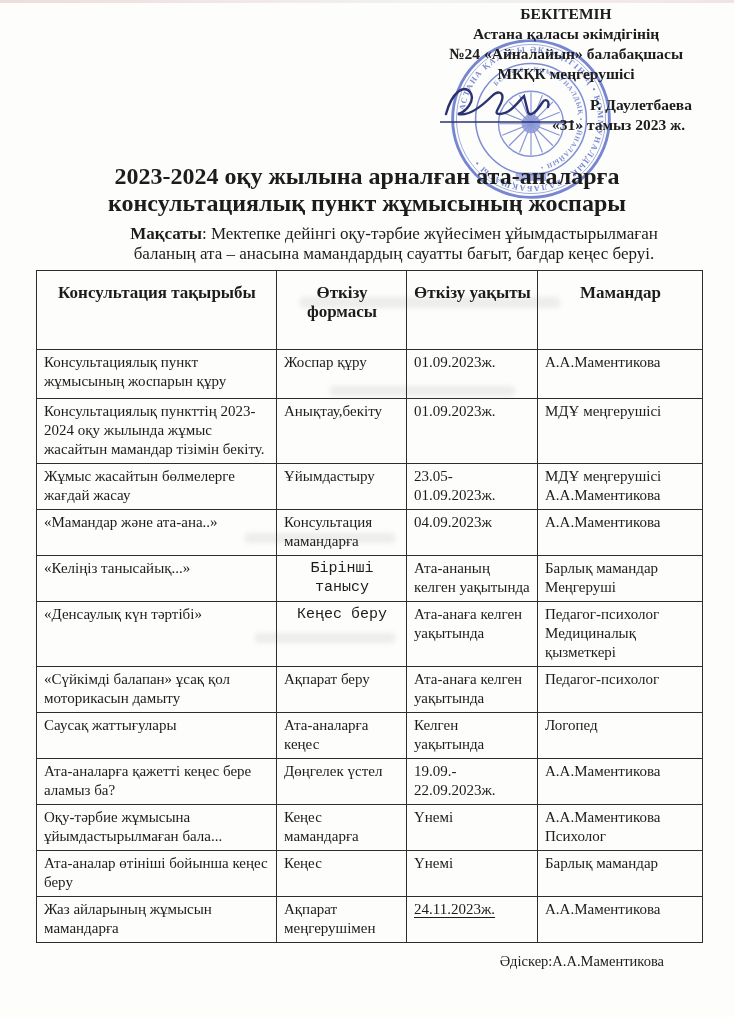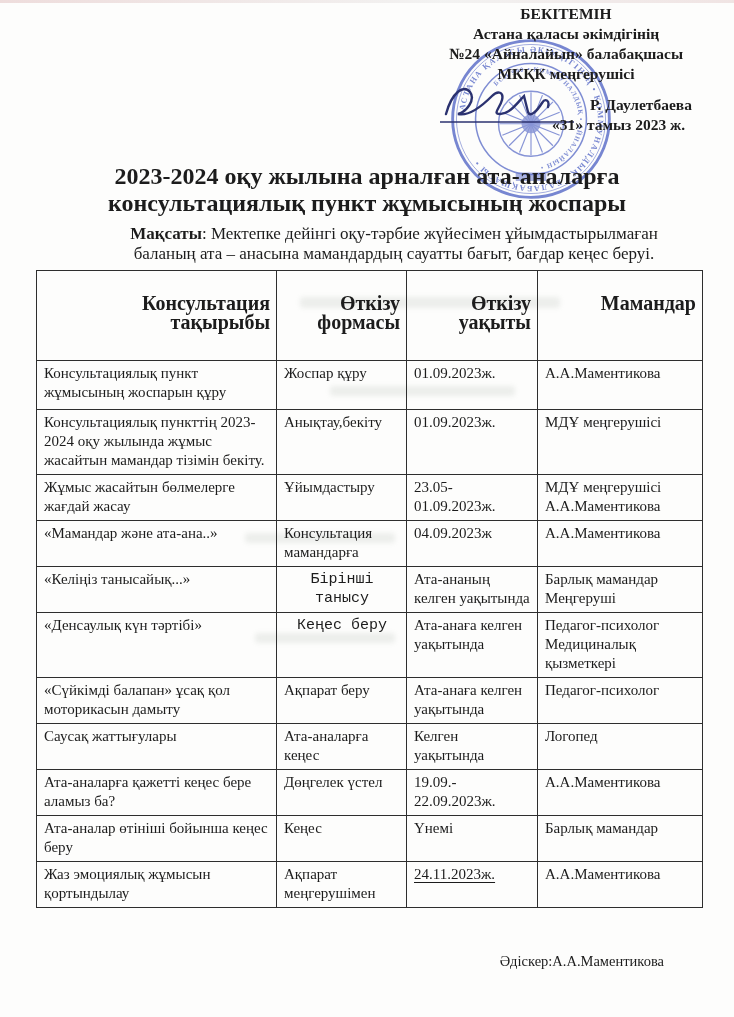--- a/index.html
+++ b/index.html
@@ -64,22 +64,22 @@
     border-collapse:collapse;table-layout:fixed;
     font-size:15px;line-height:19px;z-index:3;
   }
   .plan-table th,.plan-table td{
     border:1.6px solid #2e2e2e;
     padding:3px 6px 4px 7px;
     vertical-align:top;text-align:left;
     overflow:hidden;
   }
   .plan-table th{
-    font-weight:bold;text-align:right;
-    padding-top:23px;padding-bottom:28px;font-size:20px;
+    font-weight:bold;text-align:center;
+    padding-top:12px;padding-bottom:28px;font-size:17px;
   }
   .plan-table tbody tr:first-child td{padding-bottom:7px;}
   td.align-center{text-align:center;font-family:Liberation Mono, monospace;}
   .u{text-decoration:underline;text-underline-offset:3px;margin-top:23px;}
 
   
   .footer-line{
     position:absolute;top:953px;left:0;right:70px;
     text-align:right;font-size:14.5px;z-index:3;
   }
@@ -221,27 +221,33 @@
           <td>Келген уақытында</td>
           <td>Логопед</td>
         </tr>
         <tr>
           <td>Ата-аналарға қажетті кеңес бере аламыз ба?</td>
           <td>Дөңгелек үстел</td>
           <td>19.09.- 22.09.2023ж.</td>
           <td>А.А.Маментикова</td>
         </tr>
         <tr>
+          <td>Оқу-тәрбие жұмысына ұйымдастырылмаған бала...</td>
+          <td>Кеңес мамандарға</td>
+          <td>Үнемі</td>
+          <td>А.А.Маментикова Психолог</td>
+        </tr>
+        <tr>
           <td>Ата-аналар өтініші бойынша кеңес беру</td>
           <td>Кеңес</td>
           <td>Үнемі</td>
           <td>Барлық мамандар</td>
         </tr>
         <tr>
-          <td>Жаз эмоциялық жұмысын қортындылау</td>
+          <td>Жаз айларының жұмысын мамандарға</td>
           <td>Ақпарат меңгерушімен</td>
           <td><span class="u">24.11.2023ж.</span></td>
           <td>А.А.Маментикова</td>
         </tr>
       </tbody>
   </table>
 
   <div class="footer-line">Әдіскер:А.А.Маментикова</div>
 
 </div>

